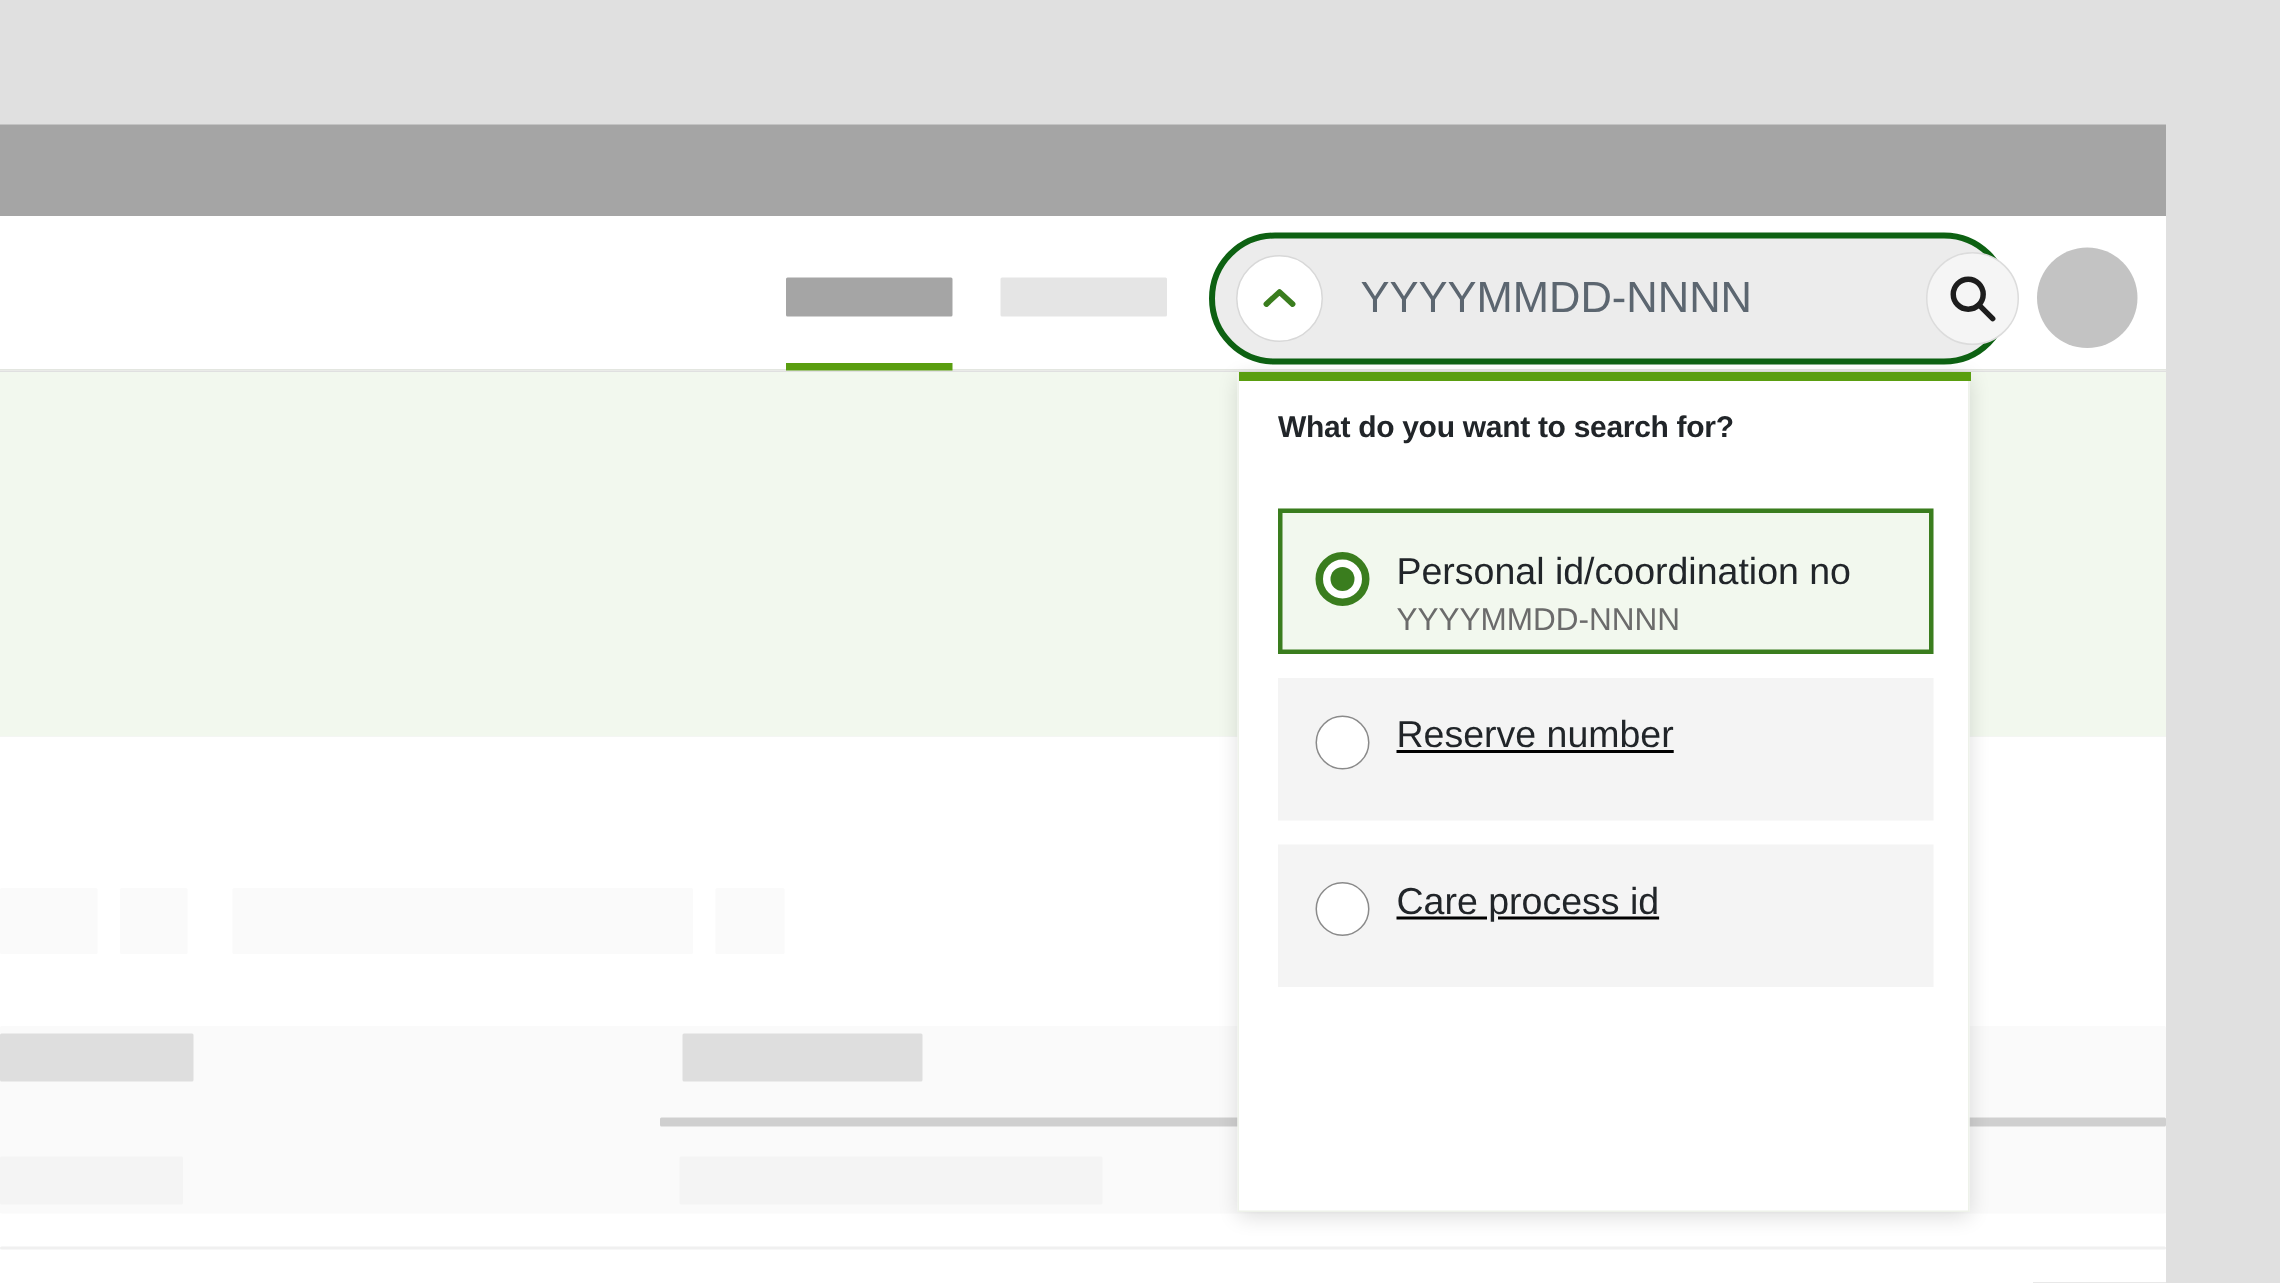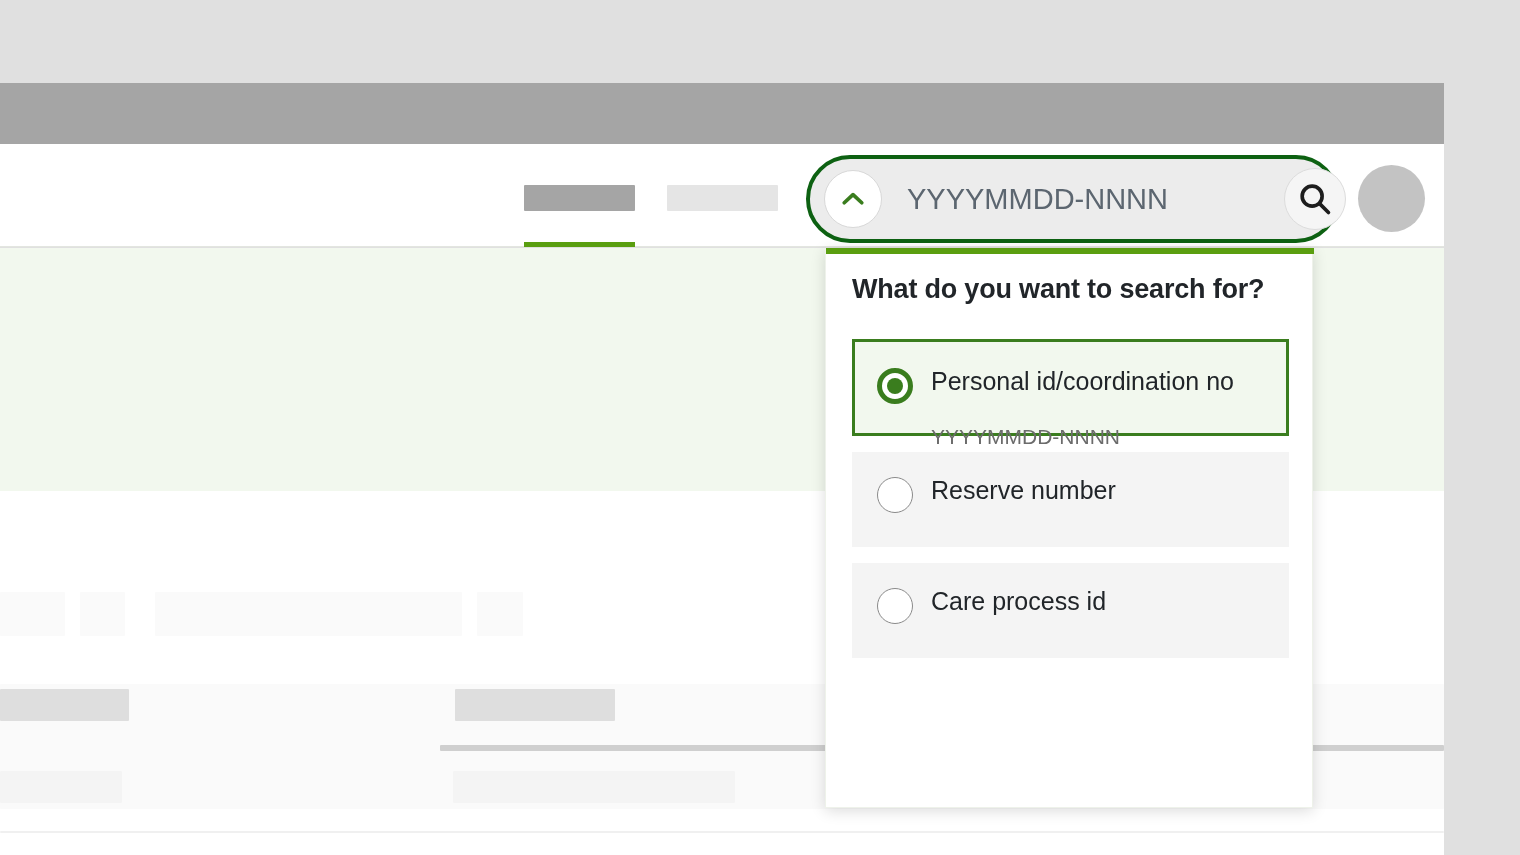--- a/index.html
+++ b/index.html
@@ -196,21 +196,21 @@
     position: absolute;
     left: 0; top: 0;
     width: 488px;
     height: 6px;
     background: #5a9e10;
   }
   .dropdown-title {
     position: absolute;
     left: 26px;
     top: 26px;
-    font-size: 27px;
+    font-size: 20px;
     font-weight: bold;
     color: #212529;
     letter-spacing: -0.2px;
   }
 
   .options {
     position: absolute;
     left: 26px;
     top: 91px;
     width: 437px;
@@ -229,21 +229,21 @@
     margin-bottom: 16px;
     border: 3px solid #3a7d1e;
     background: #f2f8ee;
     padding: 24px 0 0 22px;
   }
   .option-plain {
     height: 95px;
     margin-bottom: 16px;
     padding: 23px 0 0 25px;
   }
-  .bg-light { background: #f4f4f4; }
+  .bg-light { background: #f4f4f4; text-decoration: underline; }
   .bg-hover { background: #eaeaea; }
 
   .radio {
     width: 36px;
     height: 36px;
     min-width: 36px;
     border-radius: 50%;
     box-sizing: border-box;
     margin-top: 2px;
   }
@@ -264,21 +264,20 @@
     width: 16px; height: 16px;
     border-radius: 50%;
     background: #3a7d1e;
   }
 
   .option-text {
     margin-left: 18px;
     display: flex;
     flex-direction: column;
     justify-content: space-between;
-    gap: 23px;
   }
   .option-label {
     font-size: 25px;
     color: #212529;
     line-height: 30px;
     white-space: nowrap;
   }
   .option-hint {
     font-size: 21px;
     color: #6b6b6b;

